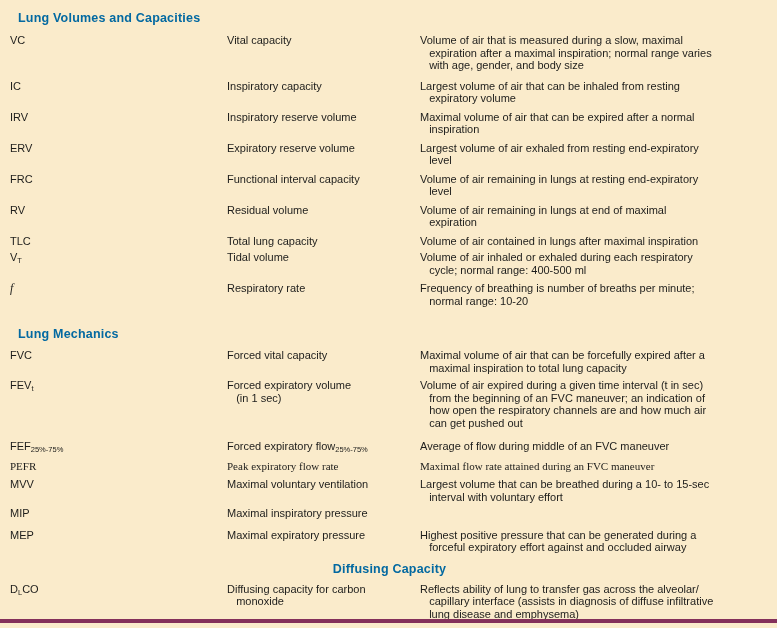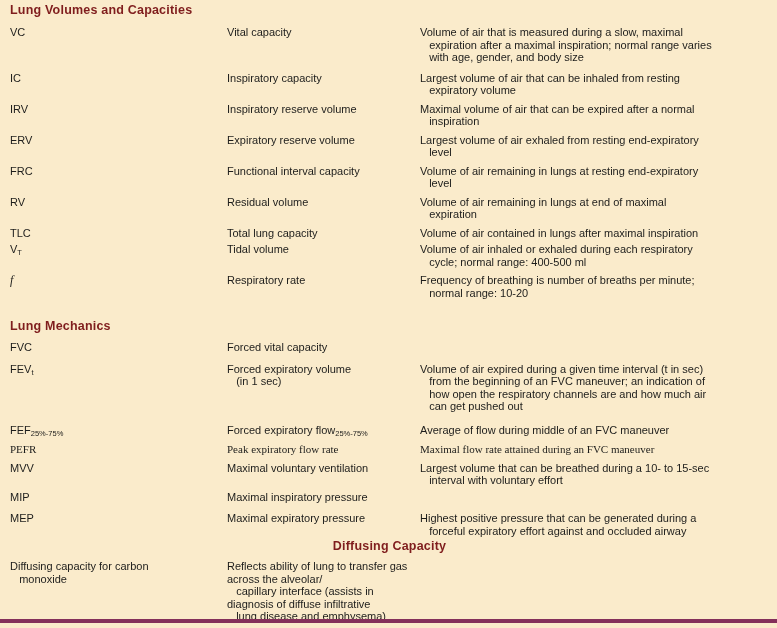--- a/index.html
+++ b/index.html
@@ -12,22 +12,22 @@
     font-size:11px;
     line-height:12.5px;
     overflow:hidden;
     box-sizing:border-box;
     padding:3px 8px 0 10px;
   }
   .sec{
     font-size:12.5px;
     line-height:14px;
     font-weight:700;
-    color:#7f1d1d;
-    margin:0;
+    color:#0369a1;
+    margin:8px;
     letter-spacing:.2px;
   }
   .m9{margin-bottom:9px;}
   .m8{margin-bottom:8px;}
   .m7{margin-bottom:7px;text-align:center;}
   .r{
     display:grid;
     grid-template-columns:217px 193px 1fr;
     margin-bottom:6px;
   }
@@ -117,20 +117,22 @@
     <div><span class="prewrap">Respiratory rate</span><span class="sub"></span></div>
     <div class="prewrap">Frequency of breathing is number of breaths per minute;
    normal range: 10-20</div>
   </div>
 
   <h2 class="sec m8">Lung Mechanics</h2>
 
   <div class="r m5">
     <div><span>FVC</span><span class="sub"></span><span></span></div>
     <div><span class="prewrap">Forced vital capacity</span><span class="sub"></span></div>
+    <div class="prewrap">Maximal volume of air that can be forcefully expired after a
+   maximal inspiration to total lung capacity</div>
   </div>
 
   <div class="r m11">
     <div><span>FEV</span><span class="sub">t</span><span></span></div>
     <div><span class="prewrap">Forced expiratory volume
    (in 1 sec)</span><span class="sub"></span></div>
     <div class="prewrap">Volume of air expired during a given time interval (t in sec)
    from the beginning of an FVC maneuver; an indication of
    how open the respiratory channels are and how much air
    can get pushed out</div>
@@ -163,20 +165,21 @@
   <div class="r m10">
     <div><span>MEP</span><span class="sub"></span><span></span></div>
     <div><span class="prewrap">Maximal expiratory pressure</span><span class="sub"></span></div>
     <div class="prewrap">Highest positive pressure that can be generated during a
    forceful expiratory effort against and occluded airway</div>
   </div>
 
   <h2 class="sec m7">Diffusing Capacity</h2>
 
   <div class="r">
+    <div><span>D</span><span class="sub">L</span><span>CO</span></div>
     <div><span class="prewrap">Diffusing capacity for carbon
    monoxide</span><span class="sub"></span></div>
     <div class="prewrap">Reflects ability of lung to transfer gas across the alveolar/
    capillary interface (assists in diagnosis of diffuse infiltrative
    lung disease and emphysema)</div>
   </div>
 
   <div class="bottom-rule" style="background: rgb(132, 48, 90);"></div>
 </div>
 

